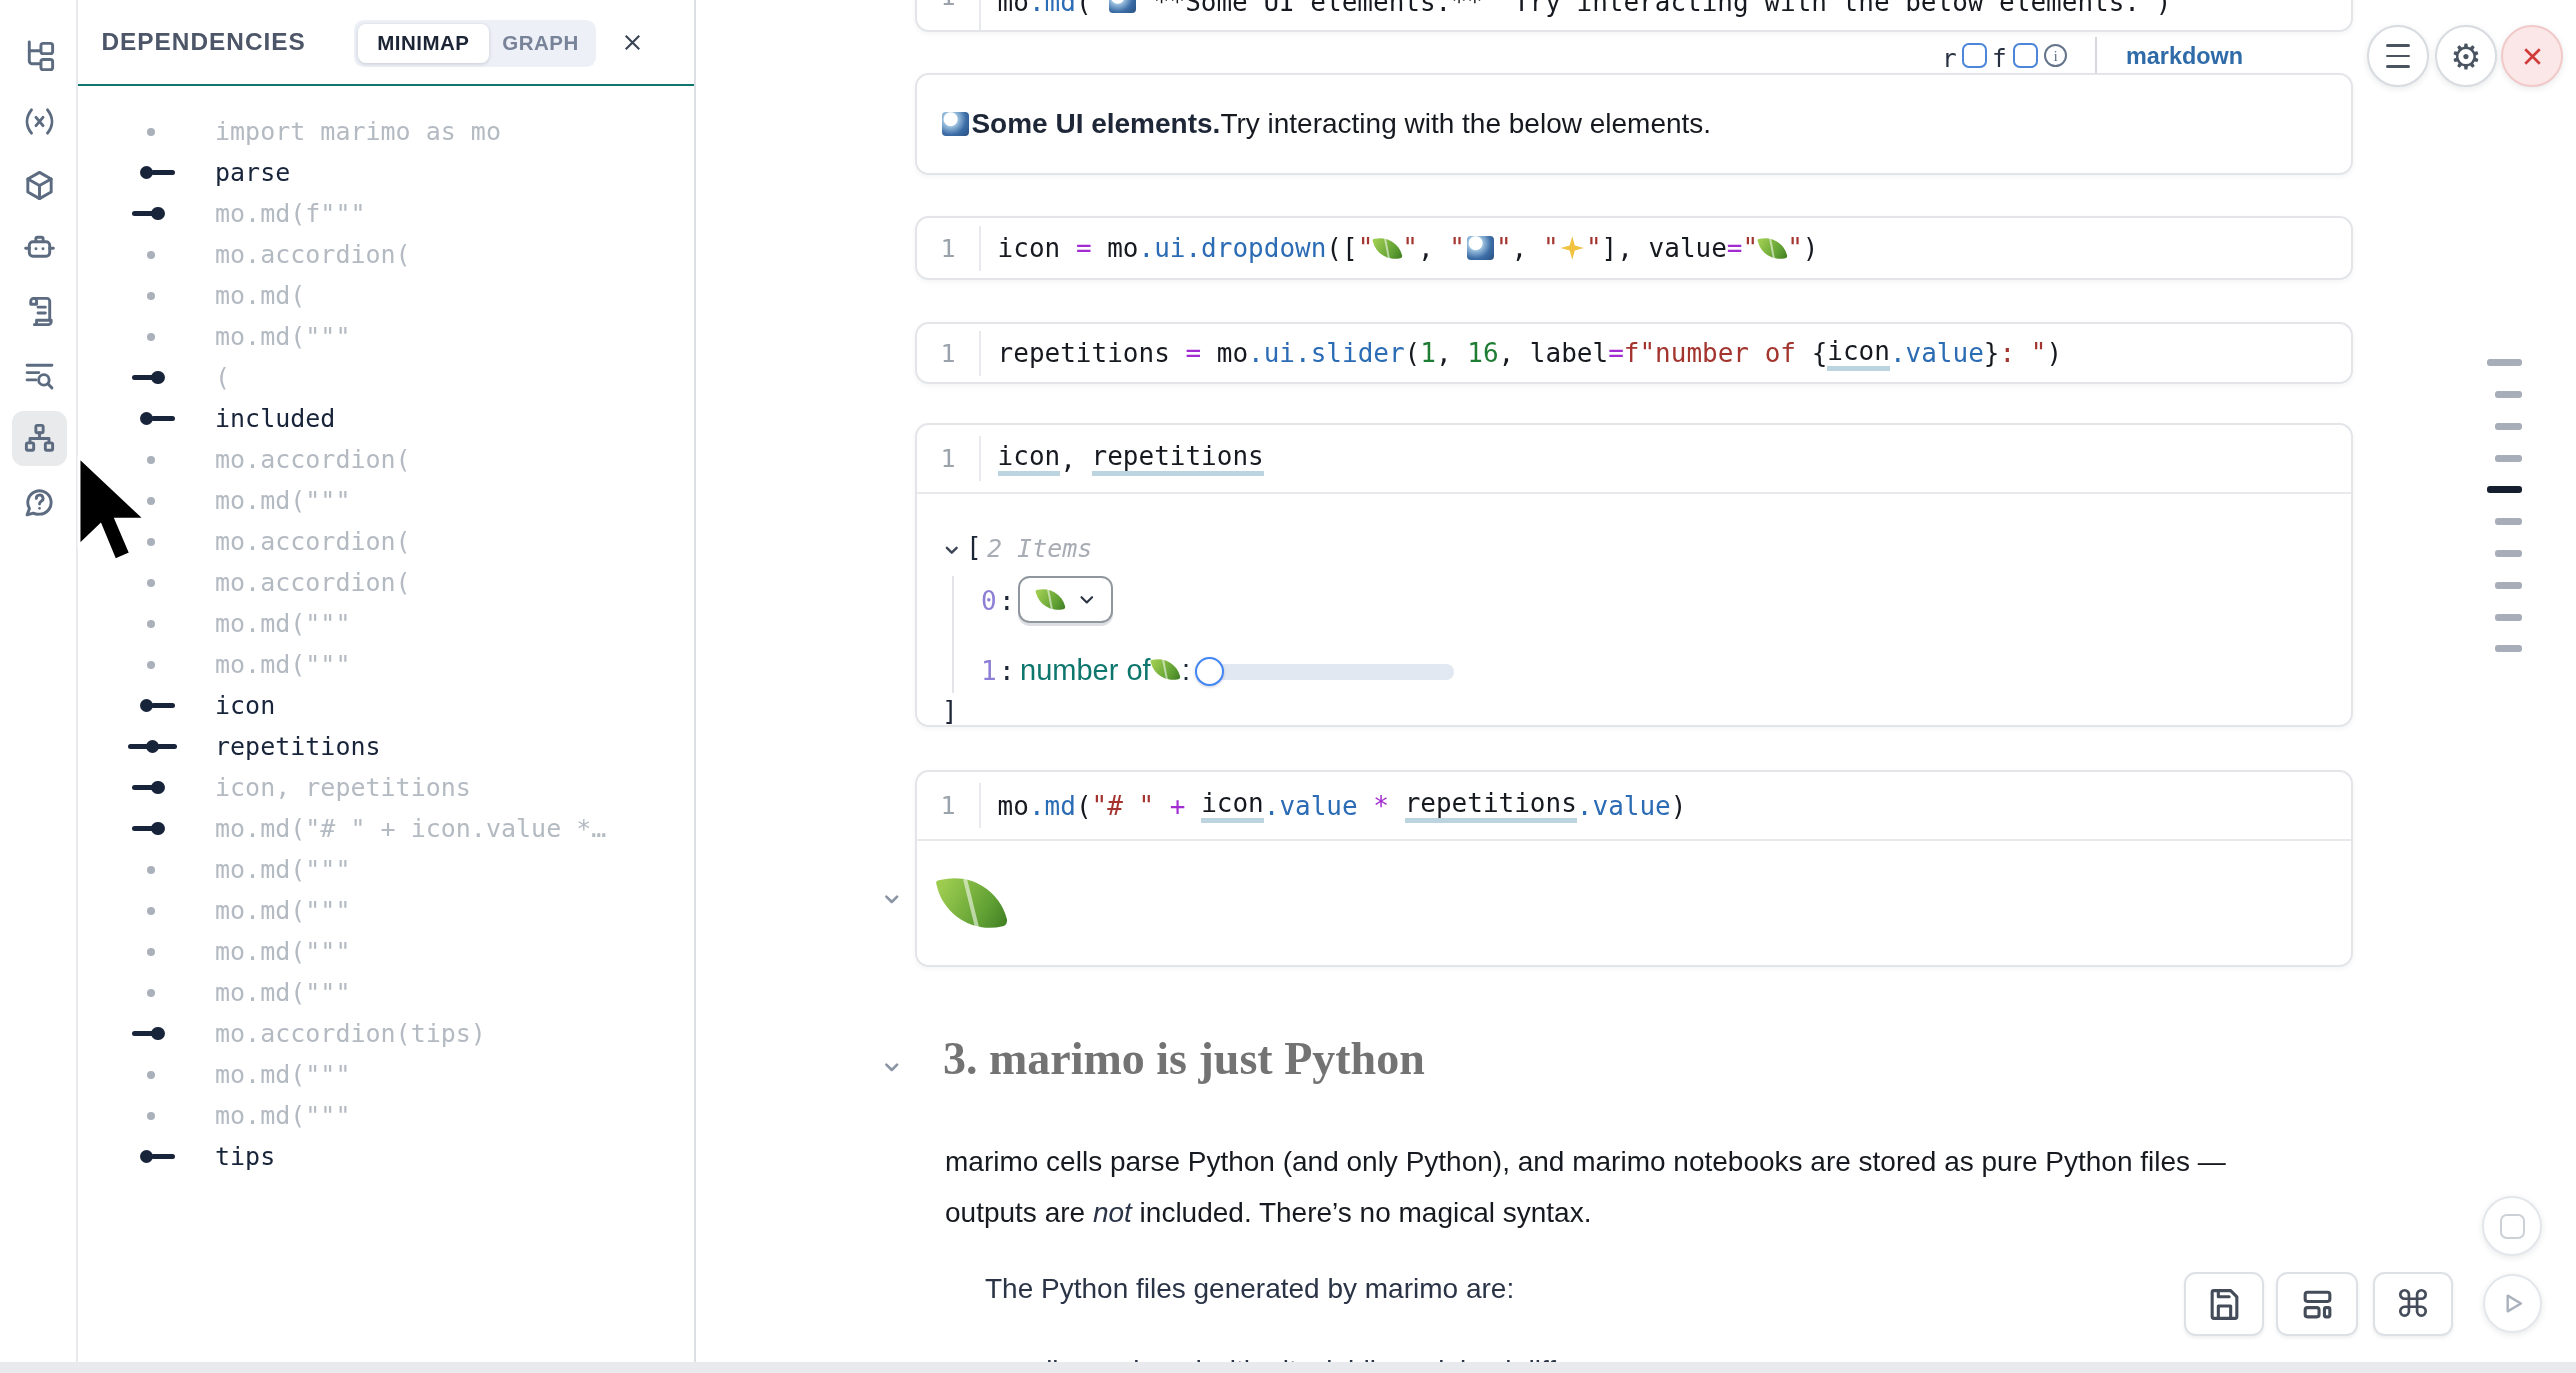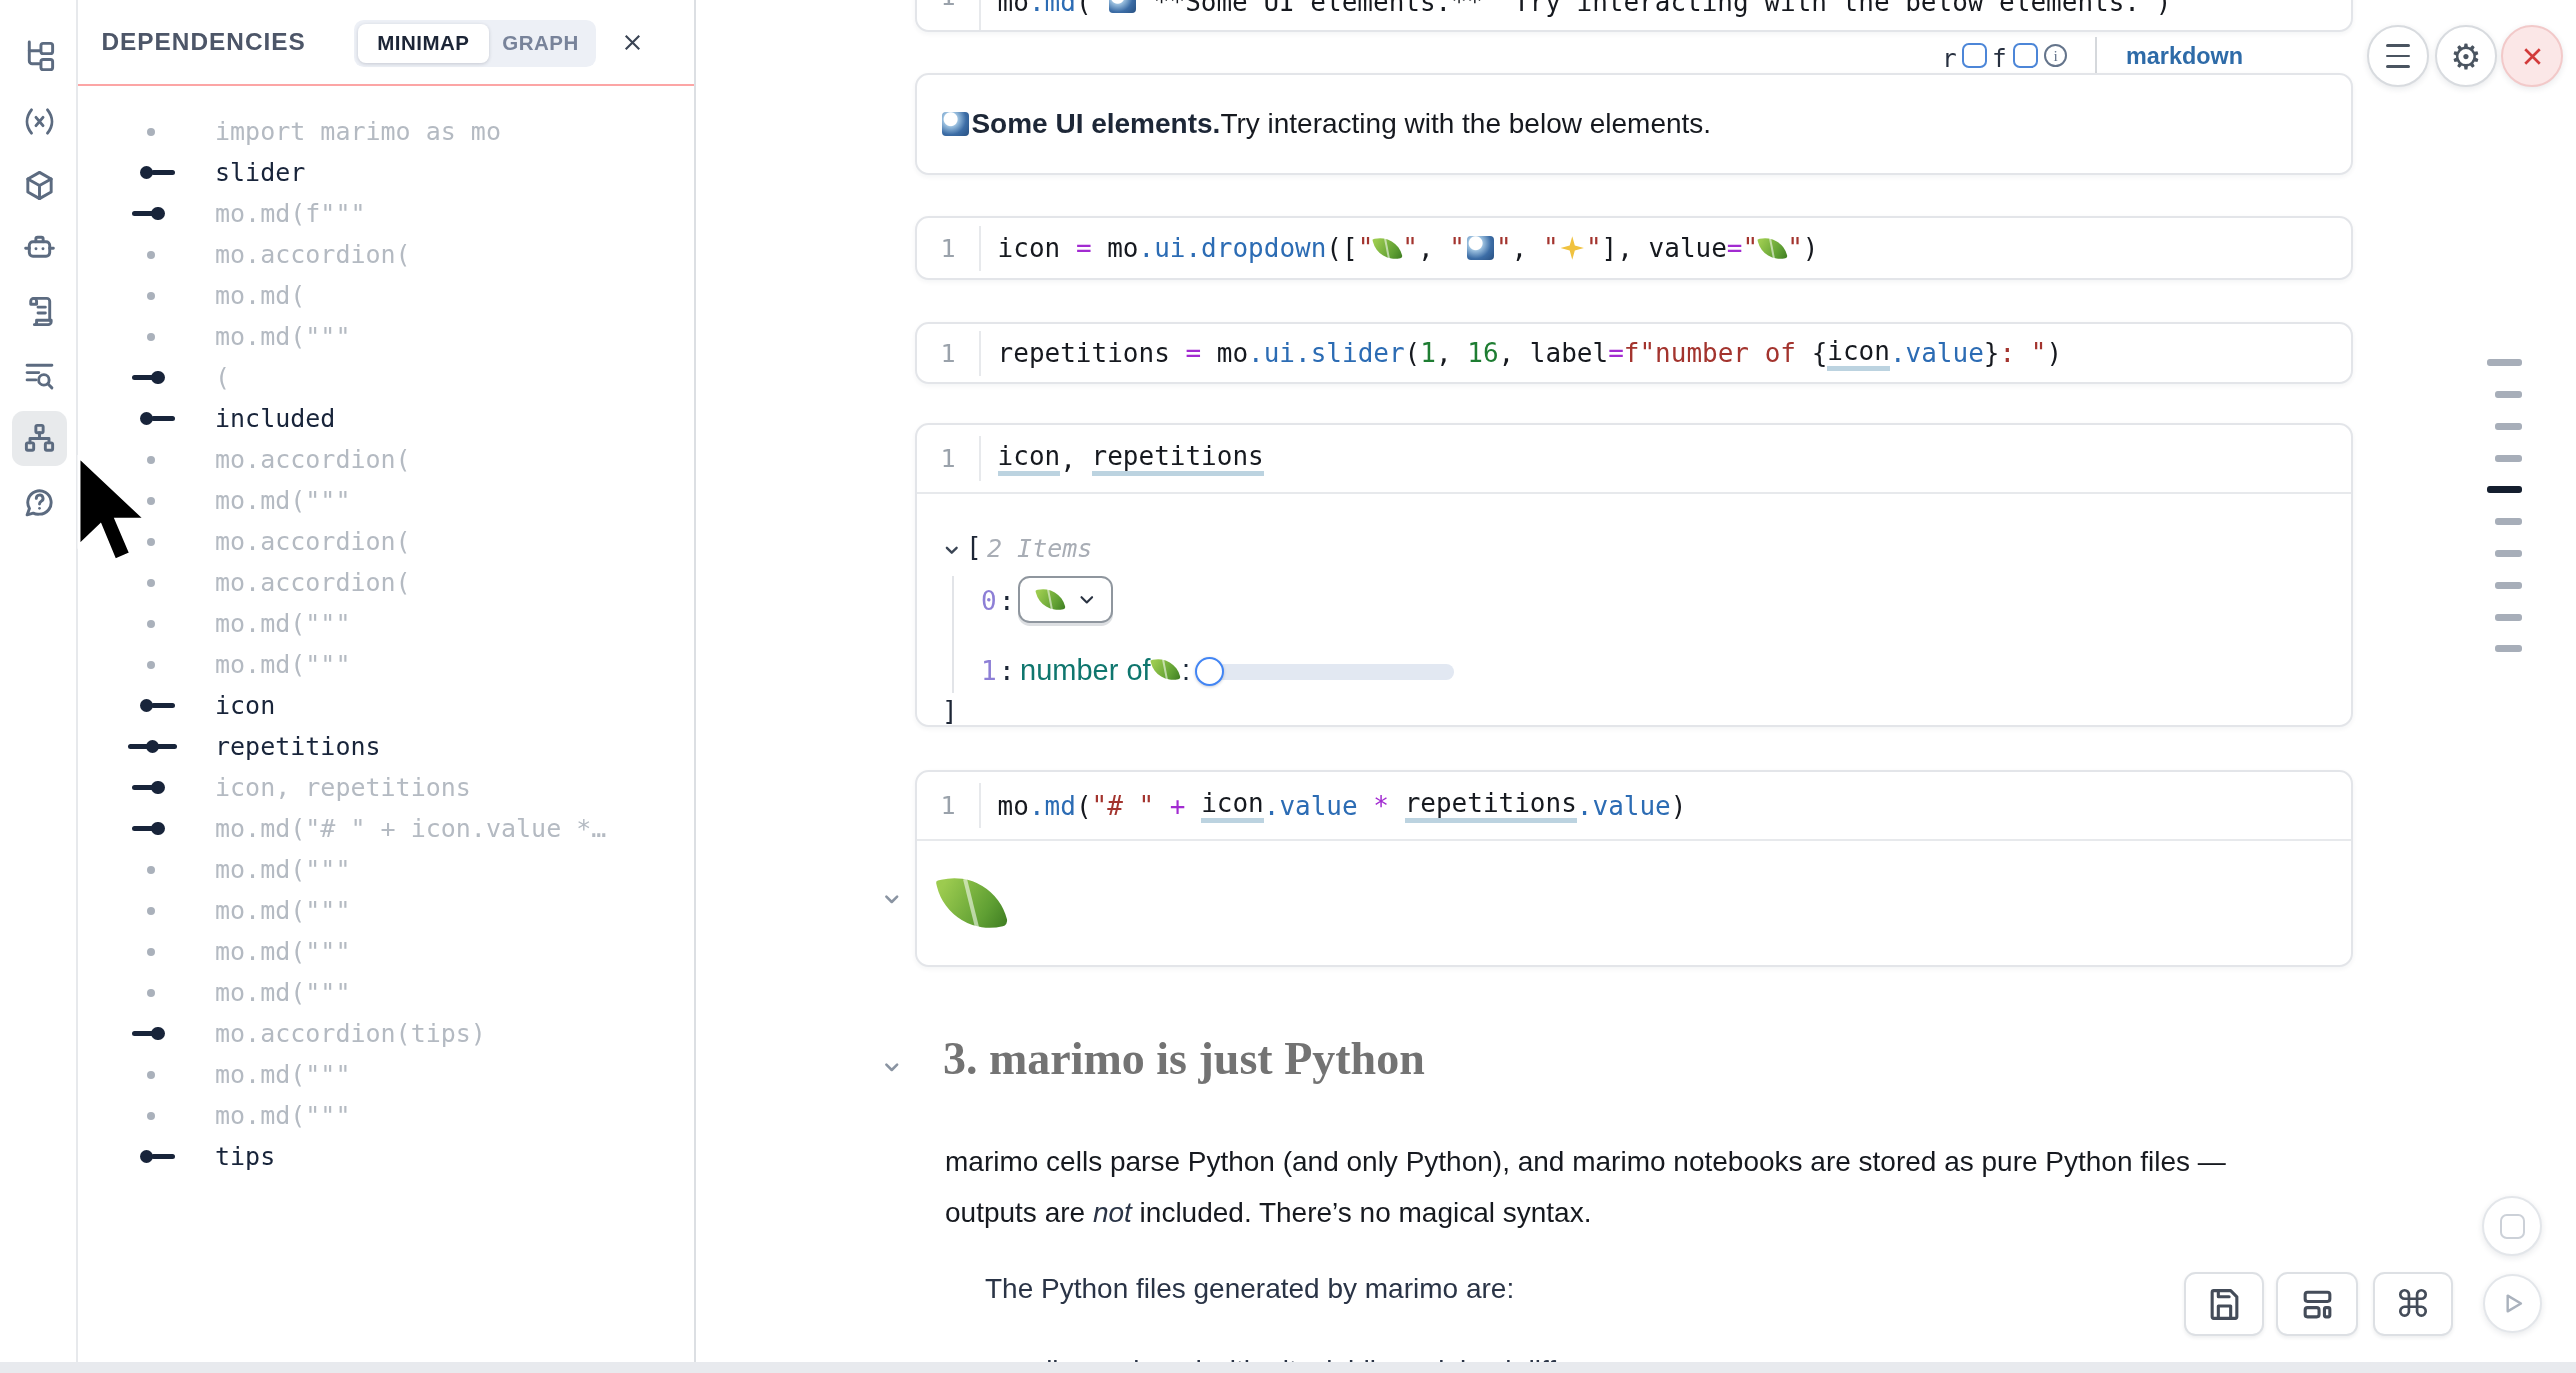--- a/index.html
+++ b/index.html
@@ -13,21 +13,21 @@
   .abs{position:absolute;}
 
   
   #sidebar{position:absolute;left:0;top:0;width:78px;height:1374px;border-right:2px solid #e7e9ec;background:#fff;}
   .rail-btn{position:absolute;left:17.6px;width:43px;height:43px;display:flex;align-items:center;justify-content:center;cursor:pointer;}
   .rail-btn svg{width:35px;height:35px;stroke:#5c6b80;fill:none;stroke-width:2;stroke-linecap:round;stroke-linejoin:round;}
   .rail-active-bg{position:absolute;left:11.7px;width:55px;height:55px;border-radius:11.7px;background:#e8eaec;}
 
   
   #panel{position:absolute;left:78px;top:0;width:618px;height:1374px;border-right:2px solid #dcdfe3;background:#fff;}
-  #panel-header{position:absolute;left:0;top:0;width:100%;height:86px;border-bottom:2px solid #fca5a5;}
+  #panel-header{position:absolute;left:0;top:0;width:100%;height:86px;border-bottom:2px solid #0f766e;}
   #panel-title{position:absolute;left:23.4px;top:28px;font-size:24.4px;font-weight:700;letter-spacing:1px;color:#4d5668;}
   #seg{position:absolute;left:276px;top:19.5px;width:242px;height:47px;background:#edf0f6;border-radius:9.8px;display:flex;align-items:center;padding:3.9px;}
   .seg-tab{height:39px;display:flex;align-items:center;justify-content:center;font-size:20.5px;font-weight:700;letter-spacing:0.5px;border-radius:7.8px;cursor:pointer;}
   .seg-tab.active{background:#fff;color:#1c2536;box-shadow:0 1px 3.9px rgba(20,30,50,.18);width:131px;}
   .seg-tab.inactive{color:#78839a;flex:1;}
   #panel-close{position:absolute;left:541px;top:29px;width:27px;height:27px;cursor:pointer;}
   #panel-close svg{width:27px;height:27px;stroke:#3a4454;stroke-width:2.2;}
 
   #mrows{position:absolute;left:0;top:111px;width:100%;}
   .mrow{display:flex;align-items:center;height:41px;padding-left:49px;cursor:pointer;
@@ -199,21 +199,21 @@
           </svg>
       </div>
     </div>
     <div id="mrows">
         <div class="mrow">
     <span class="mk mk-dot"></span>
     <span class="mtx">import marimo as mo</span>
   </div>
         <div class="mrow dark">
     <span class="mk mk-def"></span>
-    <span class="mtx">slider</span>
+    <span class="mtx">parse</span>
   </div>
         <div class="mrow">
     <span class="mk mk-use"></span>
     <span class="mtx">mo.md(f"""</span>
   </div>
         <div class="mrow">
     <span class="mk mk-dot"></span>
     <span class="mtx">mo.accordion(</span>
   </div>
         <div class="mrow">

